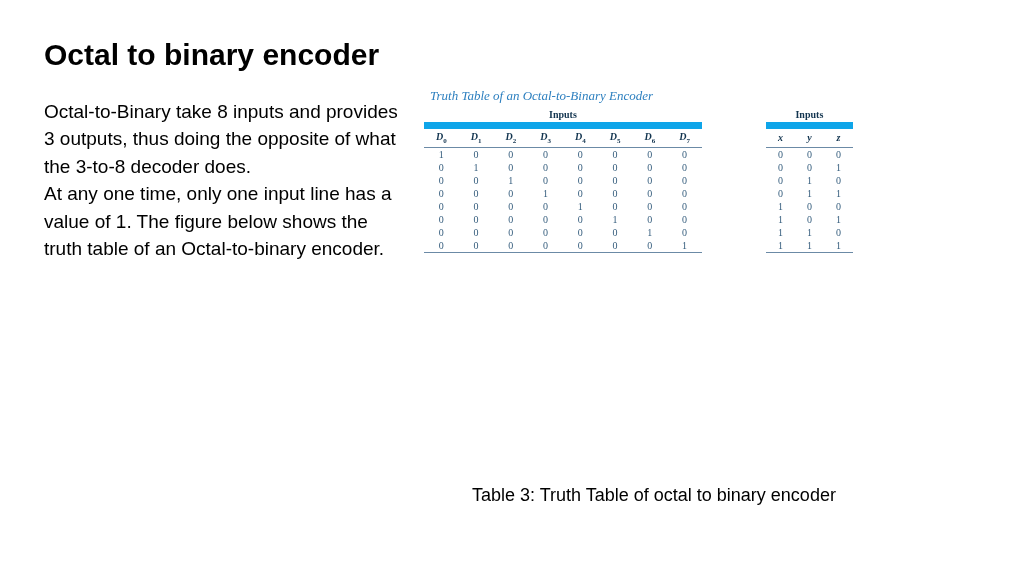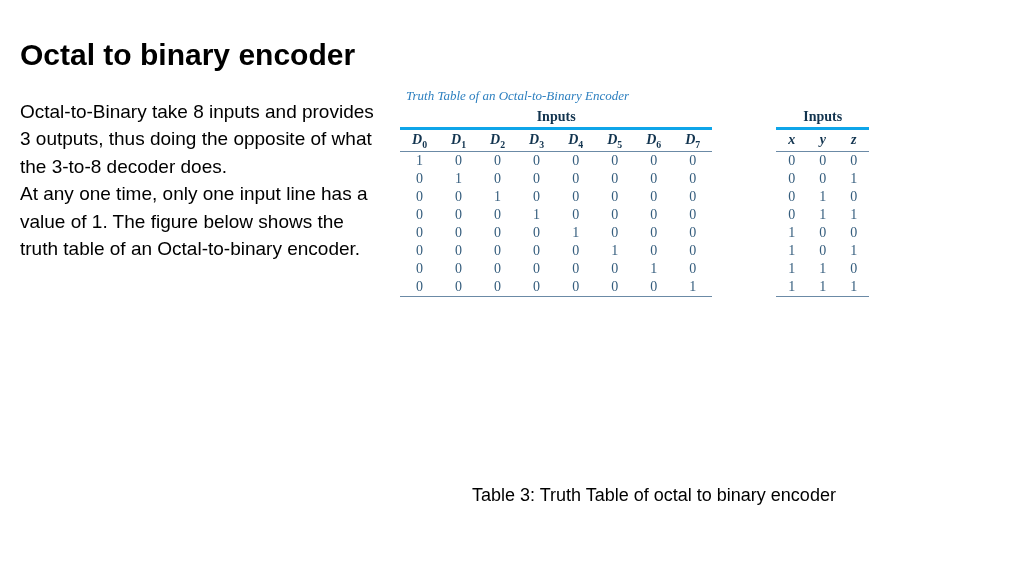--- a/index.html
+++ b/index.html
@@ -9,21 +9,21 @@
     height: 576px;
     background: #ffffff;
     font-family: Verdana, Geneva, sans-serif;
     color: #000;
   }
   .slide {
     position: relative;
     width: 1024px;
     height: 576px;
     box-sizing: border-box;
-    padding: 36px 40px 30px 20px;
+    padding: 36px 40px 30px 44px;
   }
   .title {
     font-size: 30px;
     font-weight: 700;
     line-height: 1.25;
     margin: 0 0 24px 0;
     max-width: 350px;
   }
   .body-row {
     display: flex;
@@ -46,40 +46,40 @@
   .tt-caption {
     color: #2c7fbf;
     font-style: italic;
     font-family: Liberation Serif, serif;
     font-size: 13px;
     margin: 0 0 4px 6px;
   }
   table.truth {
     border-collapse: collapse;
     font-family: "Georgia", "Times New Roman", serif;
-    font-size: 14px;
+    font-size: 10px;
     color: #2a4a6a;
   }
   table.truth th, table.truth td {
     text-align: center;
     padding: 1px 12px;
     border: 0;
   }
   
   table.truth tr.group-head th {
     font-weight: 700;
     color: #12344f;
     padding-bottom: 2px;
   }
   
   table.truth tr.col-head th {
     font-style: italic;
     font-weight: 700;
     color: #12344f;
-    border-top: 3px solid #0ea5e9;
+    border-top: 7px solid #0ea5e9;
     border-bottom: 1px solid #6b8aa6;
     padding-top: 2px;
     padding-bottom: 2px;
   }
   table.truth tr.col-head th sub {
     font-size: 0.7em;
     font-style: normal;
   }
   
   .spacer-col {

